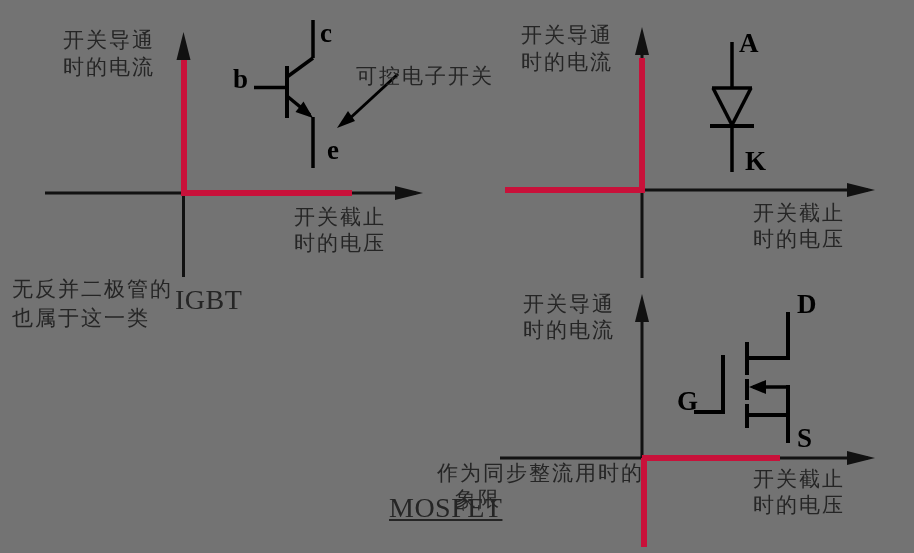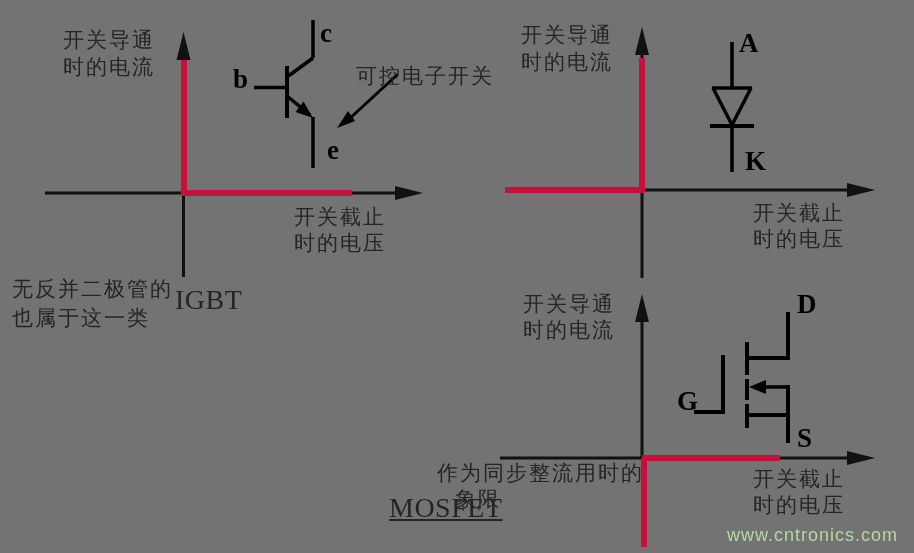--- a/index.html
+++ b/index.html
@@ -121,15 +121,14 @@
   <div class="label cjk" style="left:523px;top:318px;">时的电流</div>
   <div class="label cjk" style="left:753px;top:467px;">开关截止</div>
   <div class="label cjk" style="left:753px;top:493px;">时的电压</div>
   <div class="label pin" style="left:797px;top:289px;">D</div>
   <div class="label pin" style="left:677px;top:386px;">G</div>
   <div class="label pin" style="left:797px;top:423px;">S</div>
   <div class="label cjk" style="left:389px;top:461px;margin-left:48px;">作为同步整流用时的</div>
   <div class="label latin-note" style="left:389px;top:491px;text-decoration:underline;">MOSFET</div>
   <div class="label cjk" style="left:455px;top:487px;">象限</div>
 
-  <div class="label watermark" style="left:727px;top:525px;">www.cntronics.com</div>
 
 </div>
 
 </body></html>

